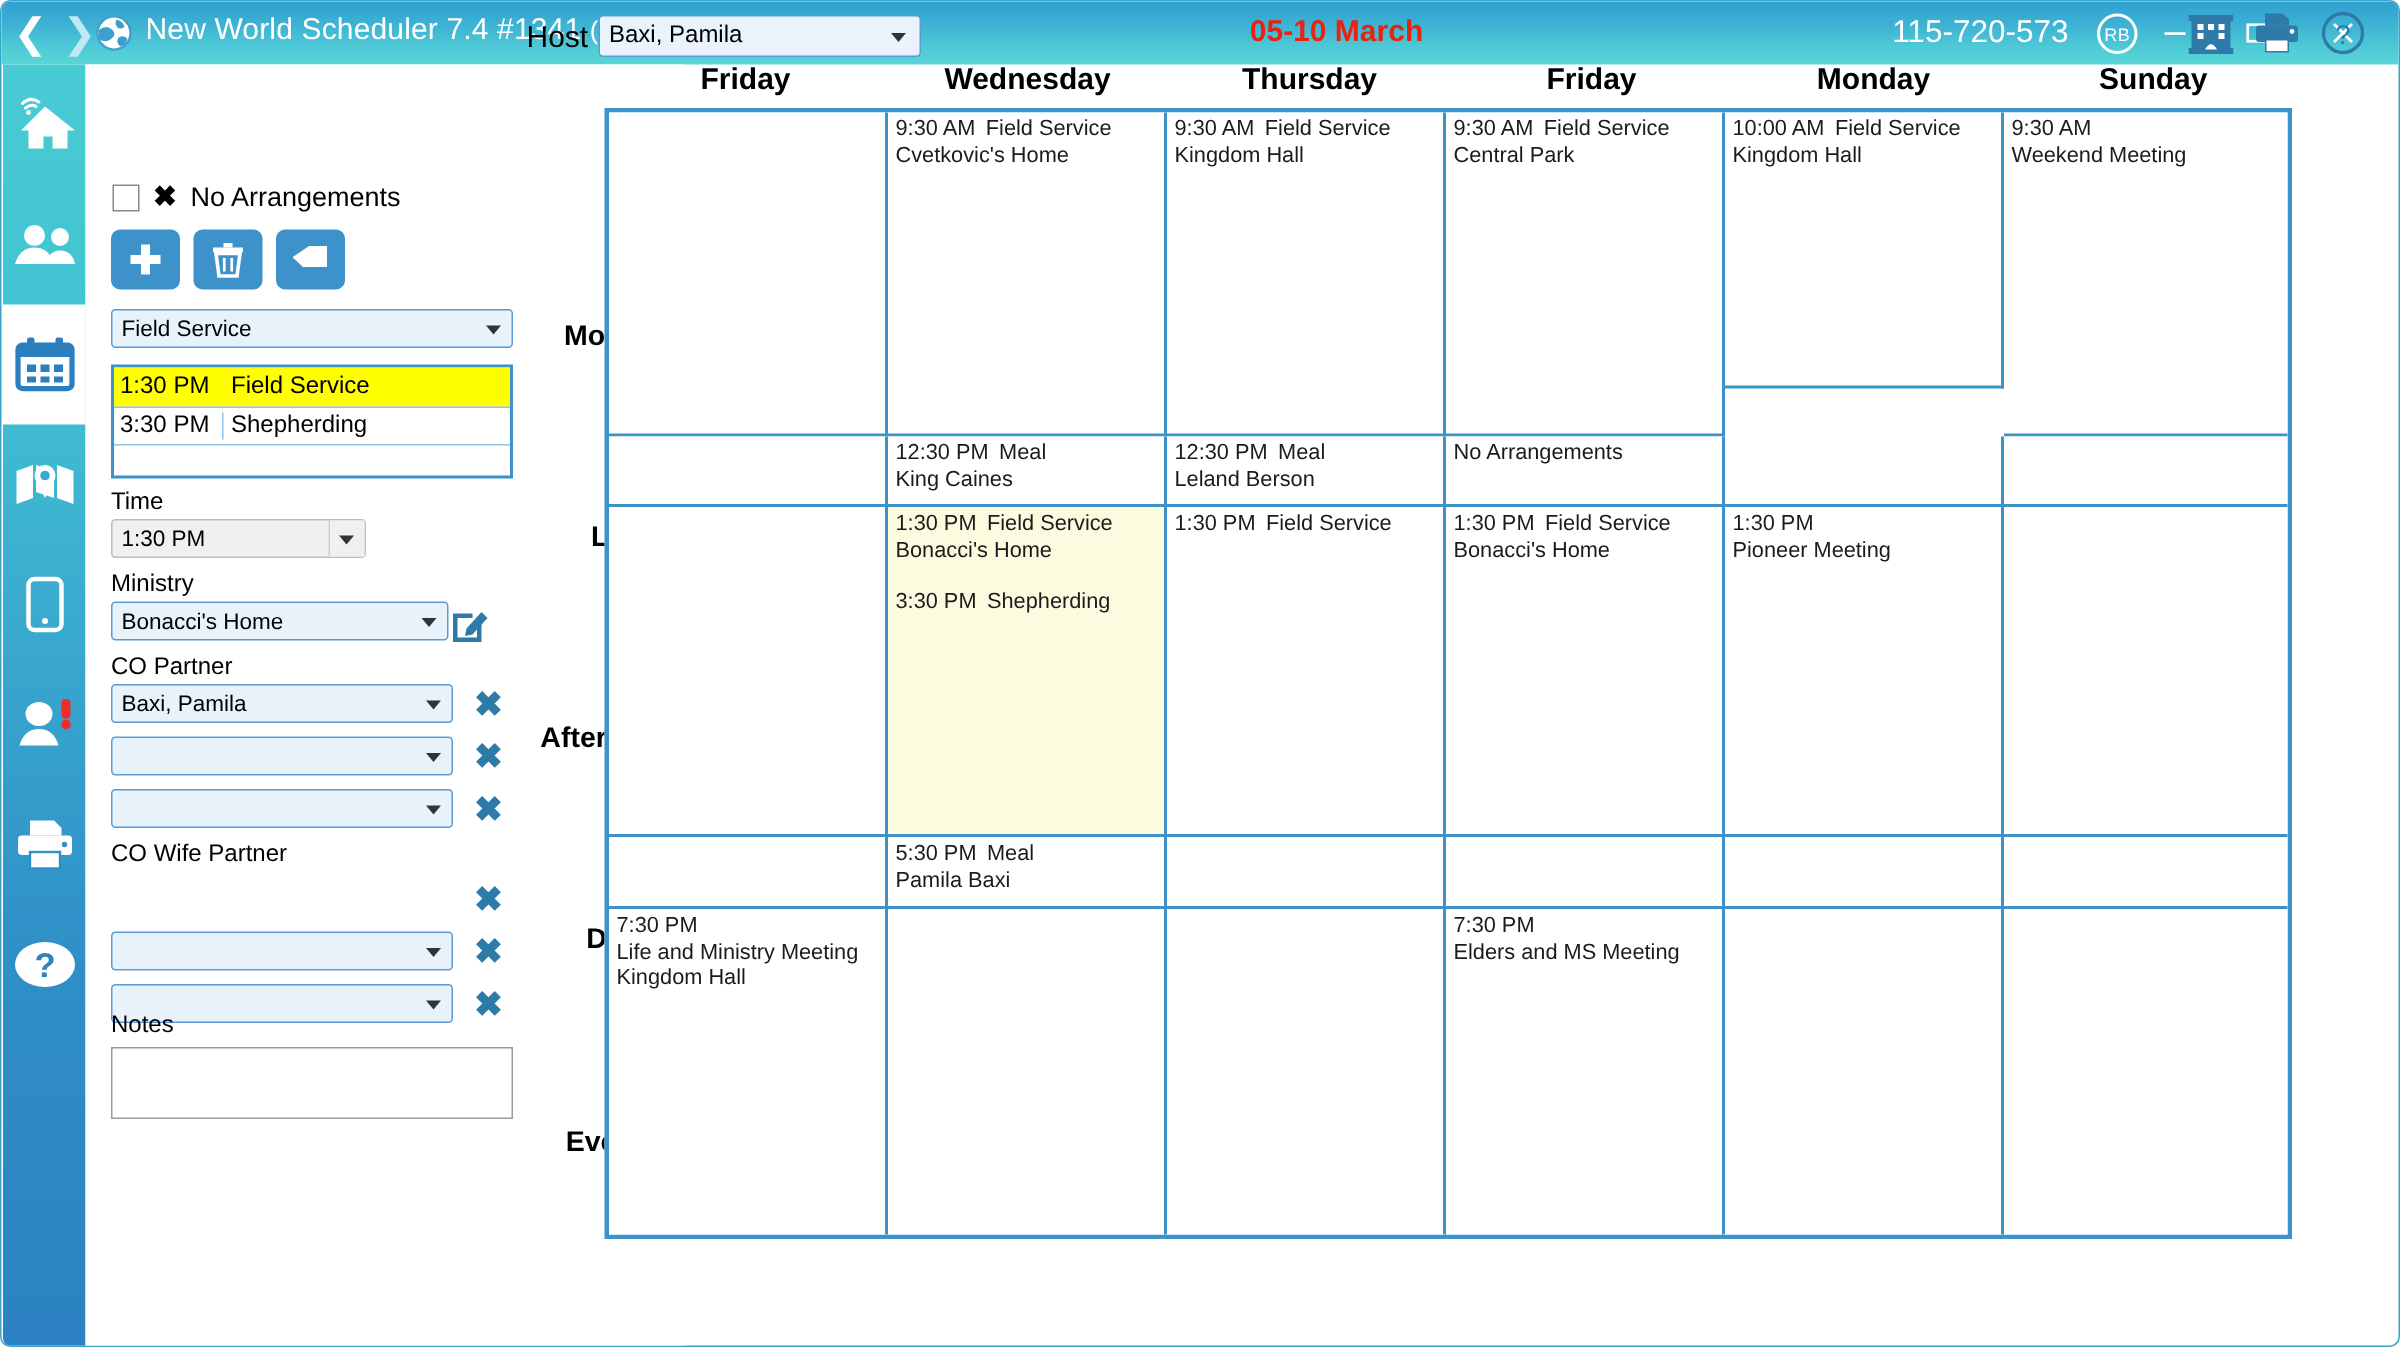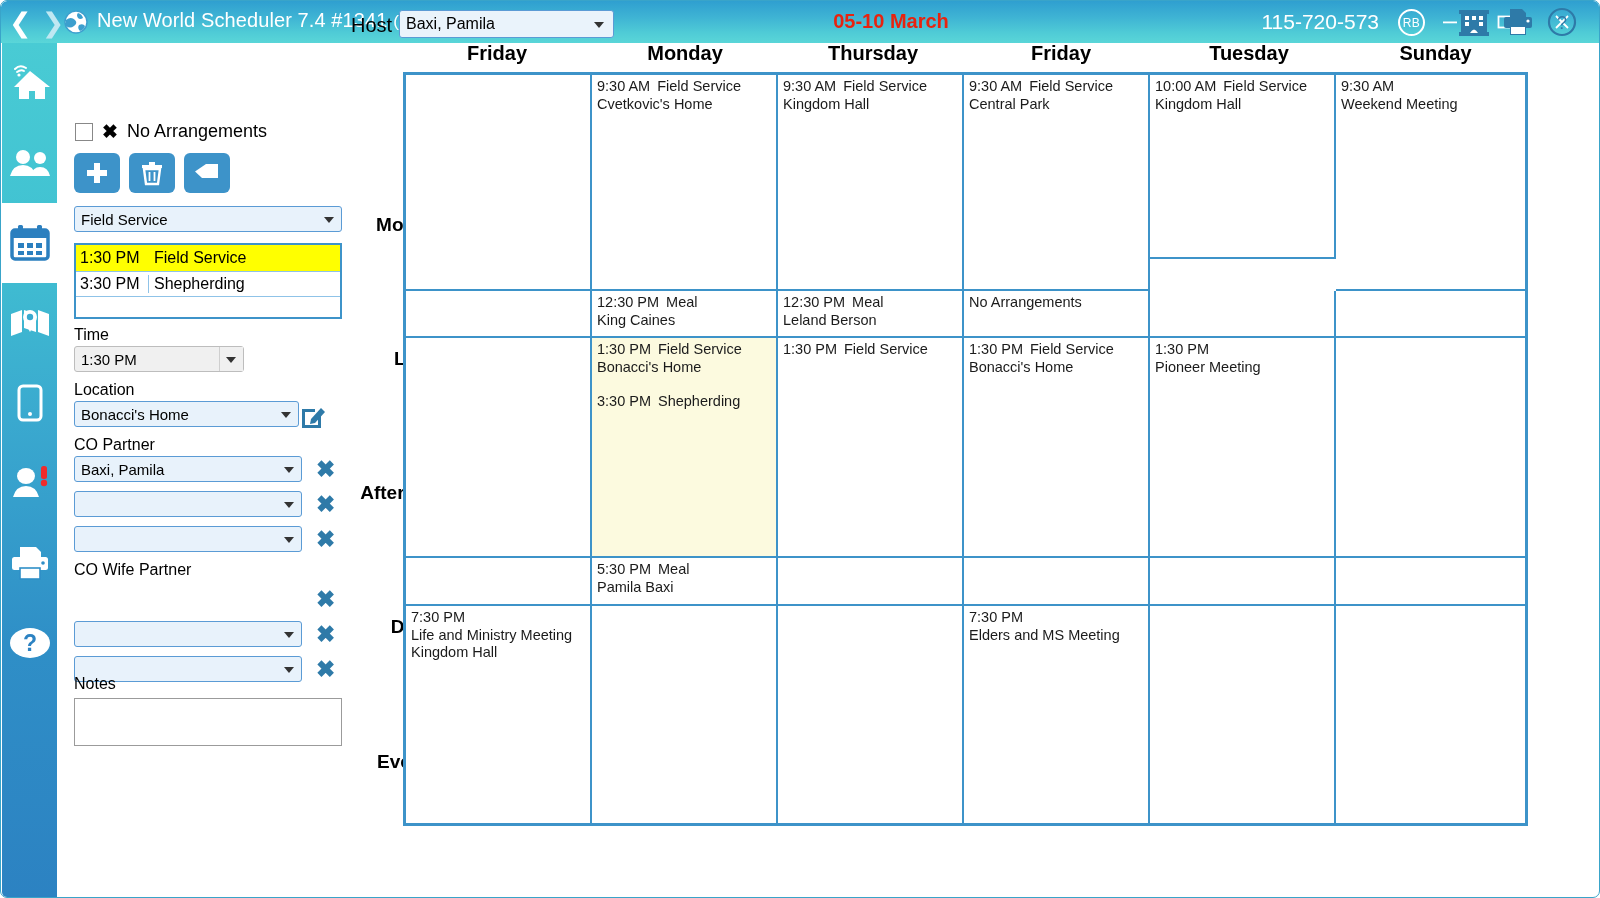--- a/index.html
+++ b/index.html
@@ -365,21 +365,21 @@
       <div class="actrow"></div>
     </div>
 
     <div class="lbl" style="left:17px; top:283px;">Time</div>
     <div class="sel plain" style="left:17px; top:303px; width:170px;">
       <span>1:30 PM</span>
       <span class="btnbox"></span>
       <span class="caret"></span>
     </div>
 
-    <div class="lbl" style="left:17px; top:338px;">Location</div>
+    <div class="lbl" style="left:17px; top:338px;">Ministry</div>
     <div class="sel" style="left:17px; top:358px; width:225px;">
       <span>Bonacci's Home</span>
       <span class="caret"></span>
     </div>
     <span class="edit-icon">
       <svg width="26" height="26" viewBox="0 0 26 26">
         <path d="M2 5 h13 v3 h-10 v13 h13 v-9 h3 v12 h-19 z" fill="#2e7aa8"></path>
         <path d="M11 15 L21 4 L25 8 L15 19 L10 20 Z" fill="#2e7aa8"></path>
       </svg>
     </span>
@@ -450,24 +450,24 @@
     </span>
     <span>
       <svg width="30" height="30" viewBox="0 0 30 30">
         <circle cx="15" cy="15" r="13" fill="none" stroke="#2e7aa8" stroke-width="2.2"></circle>
         <text x="15" y="22" font-family="Liberation Sans, sans-serif" font-size="18" fill="#2e7aa8" text-anchor="middle">?</text>
       </svg>
     </span>
   </div>
 
   <div class="dayhdr" style="left:402px;  width:188px;">Friday</div>
-  <div class="dayhdr" style="left:590px;  width:188px;">Monday</div>
+  <div class="dayhdr" style="left:590px;  width:188px;">Wednesday</div>
   <div class="dayhdr" style="left:778px;  width:188px;">Thursday</div>
   <div class="dayhdr" style="left:966px;  width:188px;">Friday</div>
-  <div class="dayhdr" style="left:1154px; width:188px;">Tuesday</div>
+  <div class="dayhdr" style="left:1154px; width:188px;">Monday</div>
   <div class="dayhdr" style="left:1342px; width:185px;text-align:center;">Sunday</div>
 
   <div class="periodlbl" style="top:213px;">Morning</div>
   <div class="periodlbl" style="top:347px;">Lunch</div>
   <div class="periodlbl" style="top:481px;">Afternoon</div>
   <div class="periodlbl" style="top:615px;">Dinner</div>
   <div class="periodlbl" style="top:750px;">Evening</div>
 
   <div class="grid" id="grid">
       <div class="cell" style="left: 0px; top: 0px; width: 186px; height: 216px;"></div>

